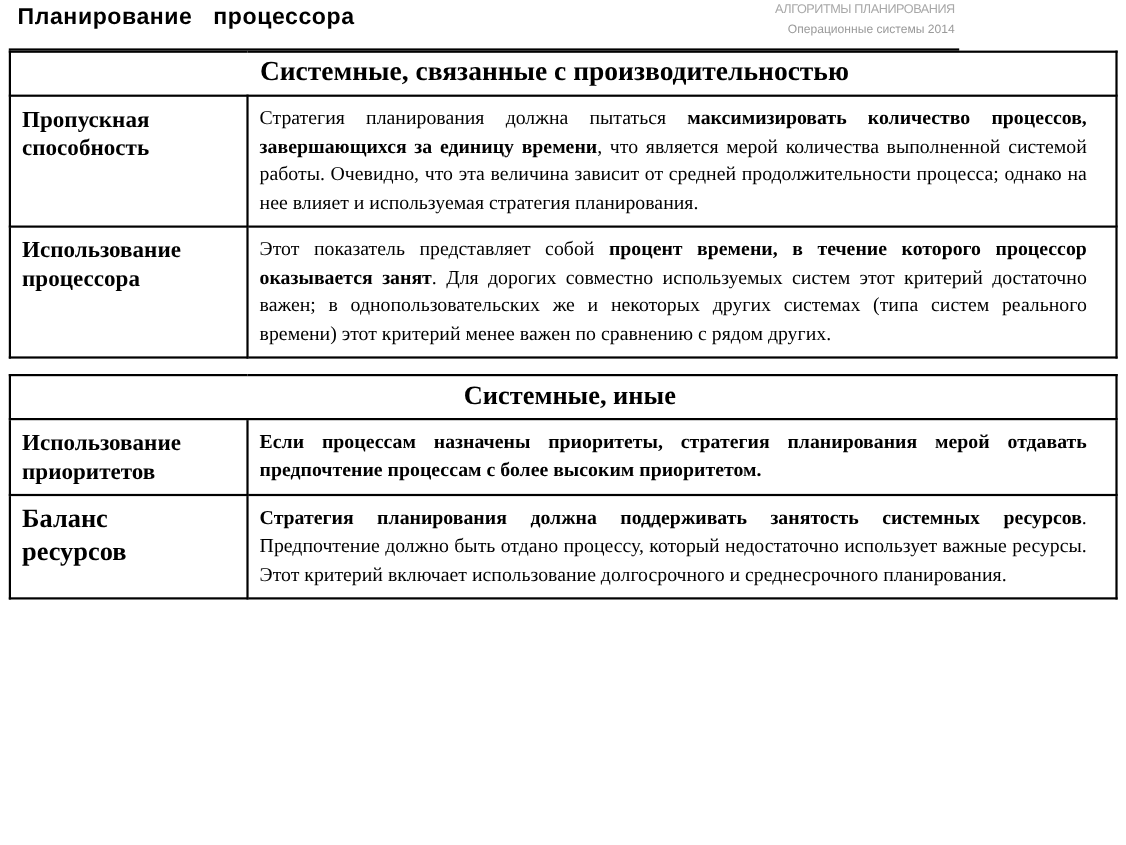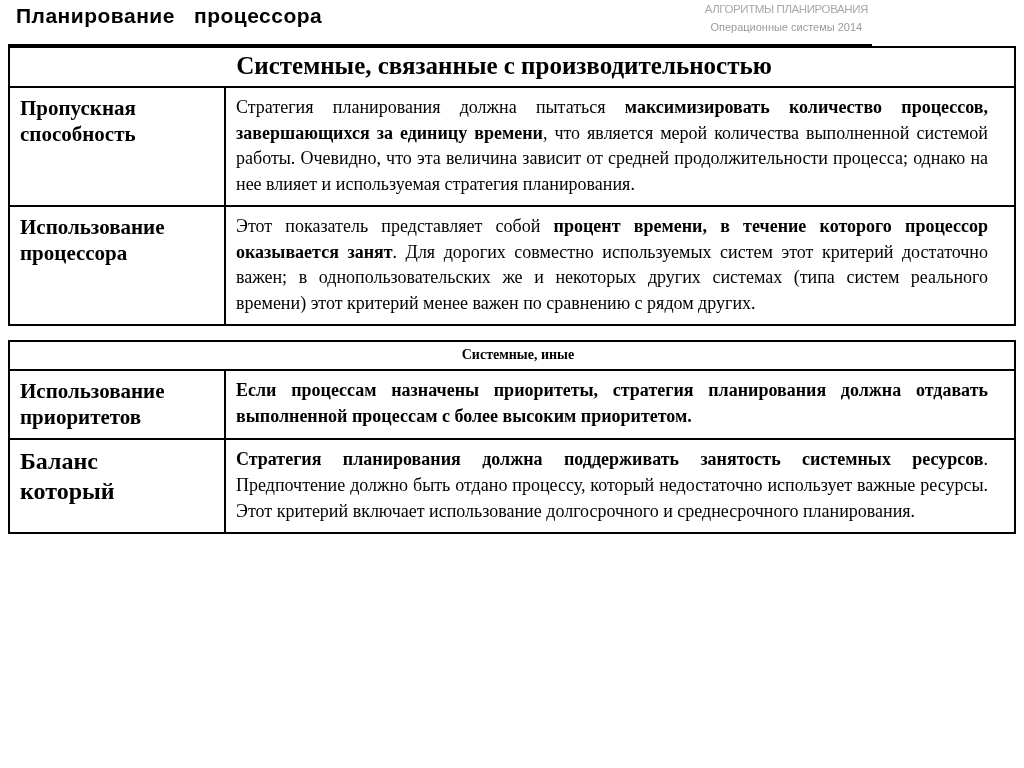--- a/index.html
+++ b/index.html
@@ -35,21 +35,21 @@
     font-weight: bold;
     font-size: 21px;
     letter-spacing: 0.5px;
     color: #000;
     white-space: pre;
   }
   .header-right {
     position: absolute;
     right: 12px;
     top: 3px;
-    text-align: center;
+    text-align: right;
     font-family: "Liberation Sans", sans-serif;
     color: #9a9a9a;
   }
   .header-right .line1 {
     font-size: 11.5px;
     letter-spacing: -0.4px;
     color: #a8a8a8;
     white-space: pre;
   }
   .header-right .line2 {
@@ -79,21 +79,21 @@
     padding: 7px 26px 8px 10px;
   }
   .section-head td {
     text-align: center;
     font-family: "Liberation Serif", serif;
     font-weight: bold;
     font-size: 25px;
     padding: 4px 16px 6px 0;
   }
   .section-head.small td {
-    font-size: 14px;
+    font-size: 24px;
     padding: 5px 0 6px 12px;
   }
   .label-cell {
     width: 216px;
     font-family: "Liberation Serif", serif;
     font-weight: bold;
     font-size: 21px;
     line-height: 1.24;
     padding: 8px 6px 8px 10px;
     white-space: pre-line;
@@ -159,23 +159,23 @@
         <col style="width:216px">
         <col>
       </colgroup>
     <tbody>
       <tr class="section-head small">
         <td colspan="2">Системные, иные</td>
       </tr>
       <tr>
         <td class="label-cell">Использование
 приоритетов</td>
-        <td class="body-cell"><b>Если процессам назначены приоритеты, стратегия планирования должна отдавать выполненной процессам с более высоким приоритетом.</b></td>
+        <td class="body-cell"><b>Если процессам назначены приоритеты, стратегия планирования мерой отдавать предпочтение процессам с более высоким приоритетом.</b></td>
       </tr>
       <tr>
         <td class="label-cell big">Баланс
-который</td>
+ресурсов</td>
         <td class="body-cell"><b>Стратегия планирования должна поддерживать занятость системных ресурсов</b>. Предпочтение должно быть отдано процессу, который недостаточно использует важные ресурсы. Этот критерий включает использование долгосрочного и среднесрочного планирования.</td>
       </tr>
     </tbody>
   </table>
 
 </div>
 
 </body></html>

